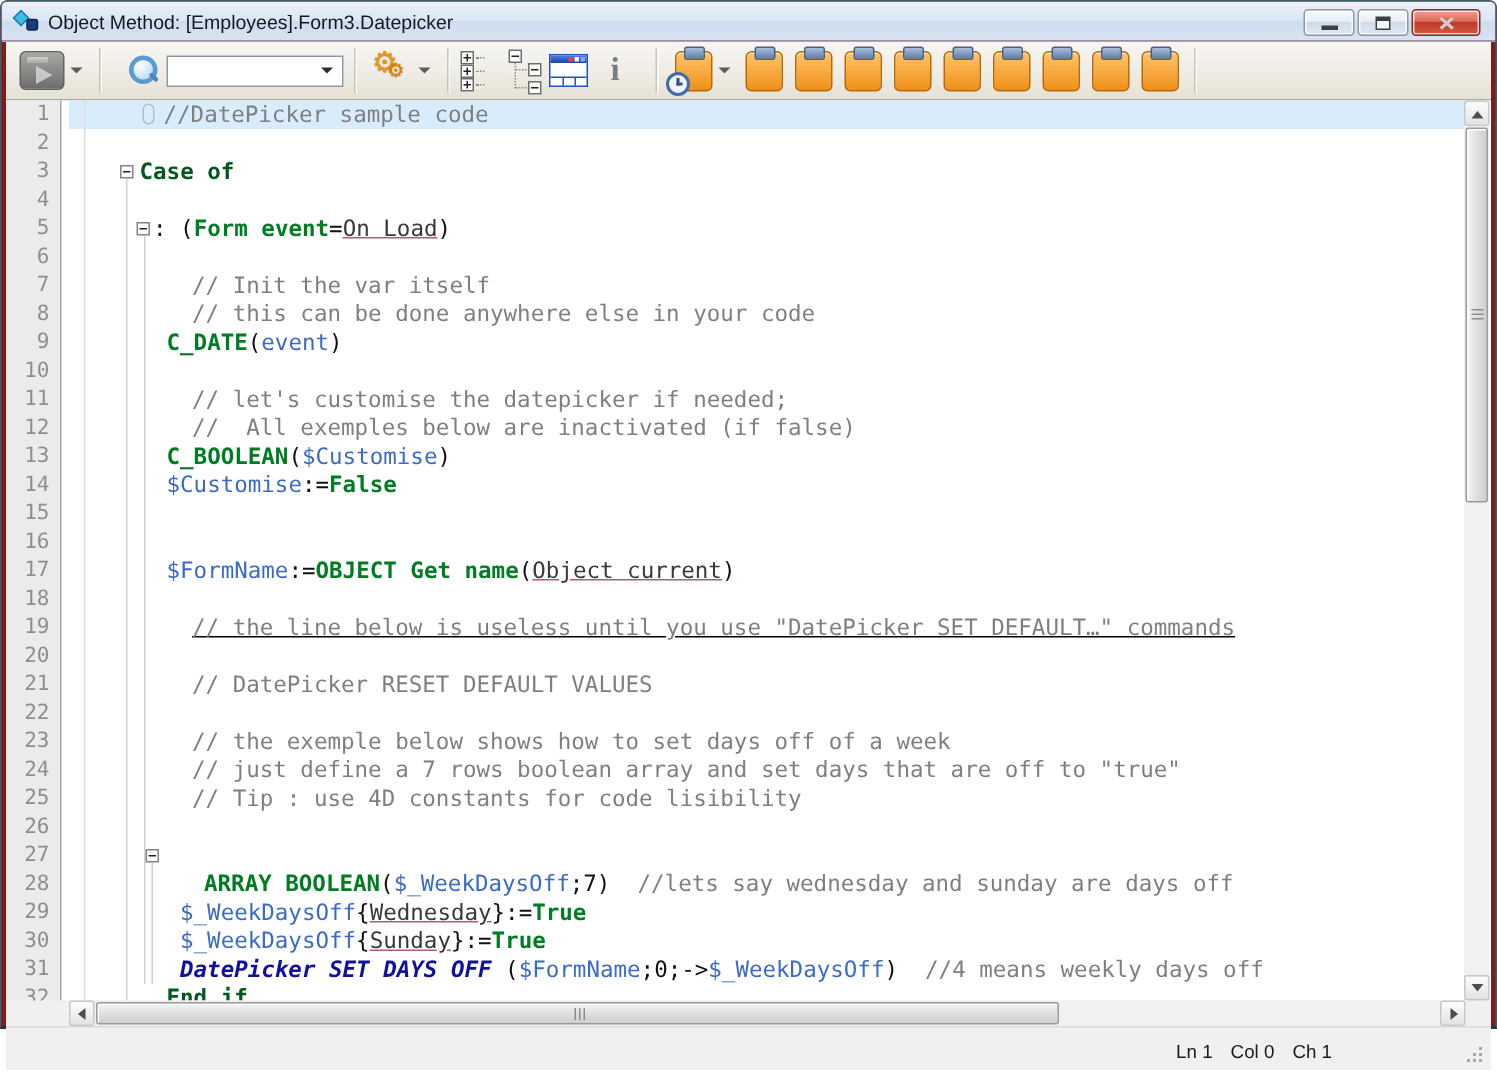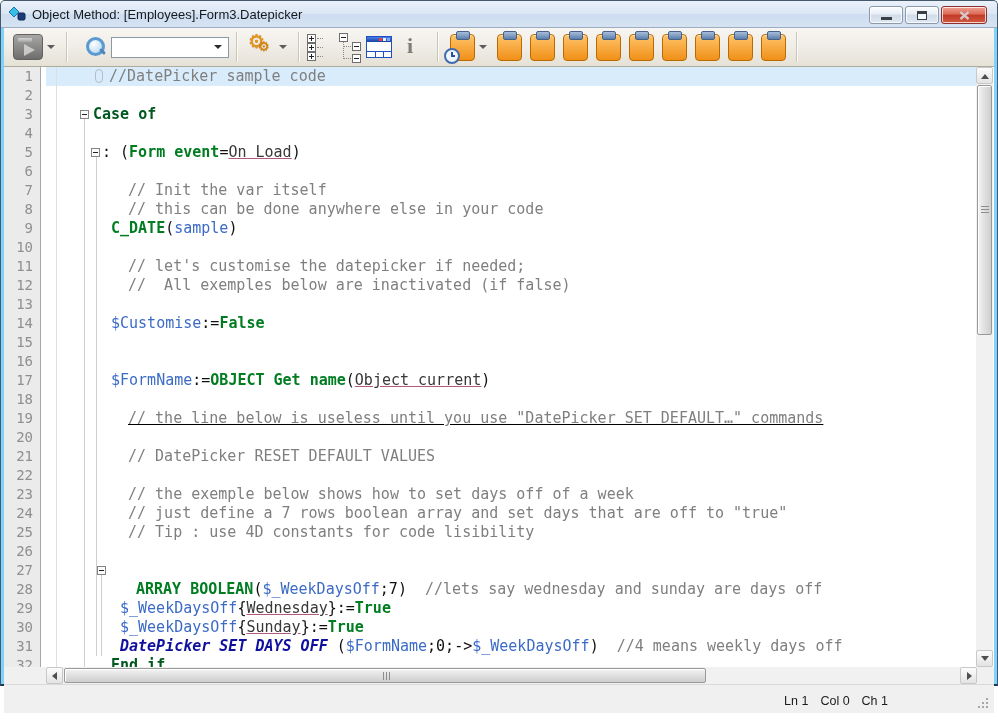--- a/index.html
+++ b/index.html
@@ -2,21 +2,21 @@
 <html style="--cm: #7f7f7f; --kw: #00581e; --cmd: #007c21; --var: #3b6bc6; --const: #383838; --constu: #b25a7e; --plug: #10109e; --pl: #101010;"><head>
 <meta charset="utf-8">
 <style>
   * { margin:0; padding:0; box-sizing:border-box; }
   html,body { background:#ffffff; }
   body { font-family:"Liberation Sans", sans-serif; width:998px; height:719px; position:relative; }
 
   
   .win {
     position:absolute; left:0; top:0; width:998px; height:686px;
-    background:#7dd3fc;
+    background:#7f1d1d;
     border:1px solid #46586c; border-bottom:2px solid #20344a;
     border-radius:5px 5px 0 0;
   }
 
   
   .titlebar {
     height:27px; border-radius:4px 4px 0 0; position:relative;
     background:linear-gradient(#eaf1fa 0%, #dae6f4 50%, #cdddf0 51%, #d6e3f2 100%);
     border-bottom:1px solid #9cacc2;
     display:flex; align-items:center; padding-left:7px;
@@ -298,23 +298,24 @@
         <div class="guide" style="left:60px;top:508px;height:81px"></div>
         <div class="codelines" id="codelines">
             <span class="caret-marker" style="left: 54px; top: 2px;"></span>
             <div class="cl" style="top: 0px; padding-left: 68px;"><span class="cm">//DatePicker sample code</span></div>
             <span class="fold" style="left: 39px; top: 43px;"></span>
             <div class="cl" style="top: 38px; padding-left: 52px;"><span class="kw">Case of</span></div>
             <span class="fold" style="left: 50px; top: 81px;"></span>
             <div class="cl" style="top: 76px; padding-left: 61px;"><span class="pl">: (</span><span class="cmd">Form event</span><span class="pl">=</span><span class="const">On Load</span><span class="pl">)</span></div>
             <div class="cl" style="top: 133px; padding-left: 87px;"><span class="cm">// this can be done anywhere else in your code</span></div>
             <div class="cl" style="top: 114px; padding-left: 87px;"><span class="cm">// Init the var itself</span></div>
-            <div class="cl" style="top: 152px; padding-left: 70px;"><span class="cmd">C_DATE</span><span class="pl">(</span><span class="var">sample</span><span class="pl">)</span></div>
+            <div class="cl" style="top: 152px; padding-left: 70px;"><span class="cmd">C_DATE</span><span class="pl">(</span><span class="var">event</span><span class="pl">)</span></div>
             <div class="cl" style="top: 190px; padding-left: 87px;"><span class="cm">// let's customise the datepicker if needed;</span></div>
             <div class="cl" style="top: 209px; padding-left: 87px;"><span class="cm">//  All exemples below are inactivated (if false)</span></div>
+            <div class="cl" style="top: 228px; padding-left: 70px;"><span class="cmd">C_BOOLEAN</span><span class="pl">(</span><span class="var">$Customise</span><span class="pl">)</span></div>
             <div class="cl" style="top: 247px; padding-left: 70px;"><span class="var">$Customise</span><span class="pl">:=</span><span class="cmd">False</span></div>
             <div class="cl" style="top: 304px; padding-left: 70px;"><span class="var">$FormName</span><span class="pl">:=</span><span class="cmd">OBJECT Get name</span><span class="pl">(</span><span class="const">Object current</span><span class="pl">)</span></div>
             <div class="cl" style="top: 342px; padding-left: 87px; text-decoration: underline;"><span class="cm">// the line below is useless until you use "DatePicker SET DEFAULT…" commands</span></div>
             <div class="cl" style="top: 380px; padding-left: 87px;"><span class="cm">// DatePicker RESET DEFAULT VALUES</span></div>
             <div class="cl" style="top: 418px; padding-left: 87px;"><span class="cm">// the exemple below shows how to set days off of a week</span></div>
             <div class="cl" style="top: 437px; padding-left: 87px;"><span class="cm">// just define a 7 rows boolean array and set days that are off to "true"</span></div>
             <div class="cl" style="top: 456px; padding-left: 87px;"><span class="cm">// Tip : use 4D constants for code lisibility</span></div>
             <span class="fold" style="left: 56px; top: 499px;"></span>
             <div class="cl" style="top: 513px; padding-left: 95px;"><span class="cmd">ARRAY BOOLEAN</span><span class="pl">(</span><span class="var">$_WeekDaysOff</span><span class="pl">;7)  </span><span class="cm">//lets say wednesday and sunday are days off</span></div>
             <div class="cl" style="top: 532px; padding-left: 79px;"><span class="var">$_WeekDaysOff</span><span class="pl">{</span><span class="const">Wednesday</span><span class="pl">}:=</span><span class="cmd">True</span></div>

